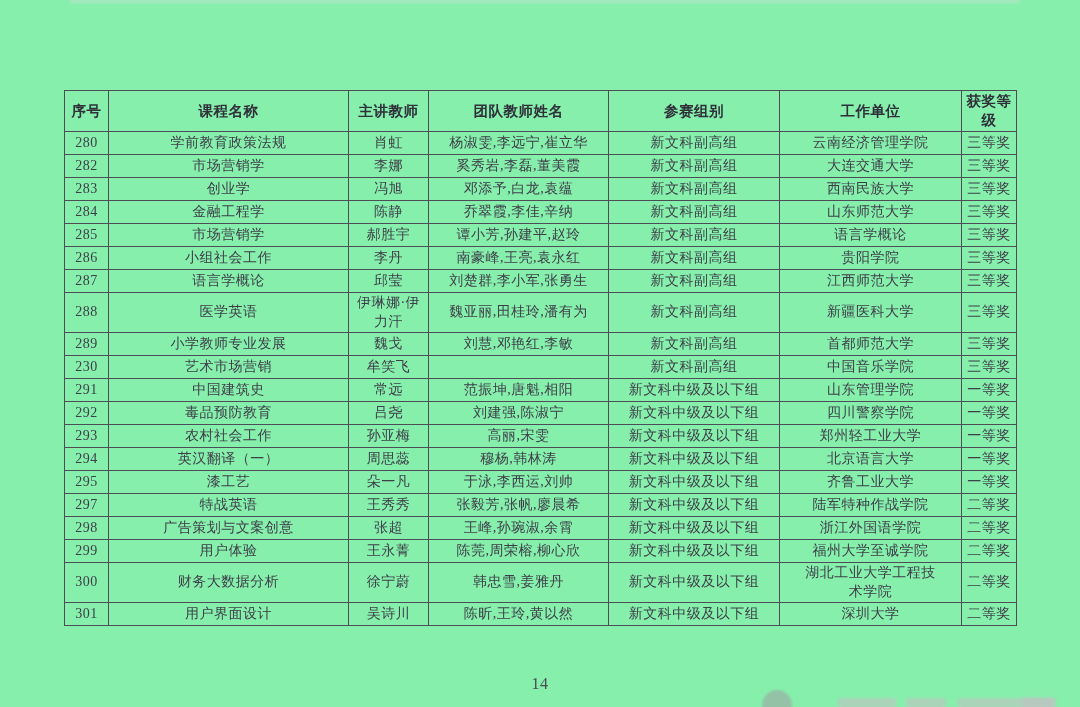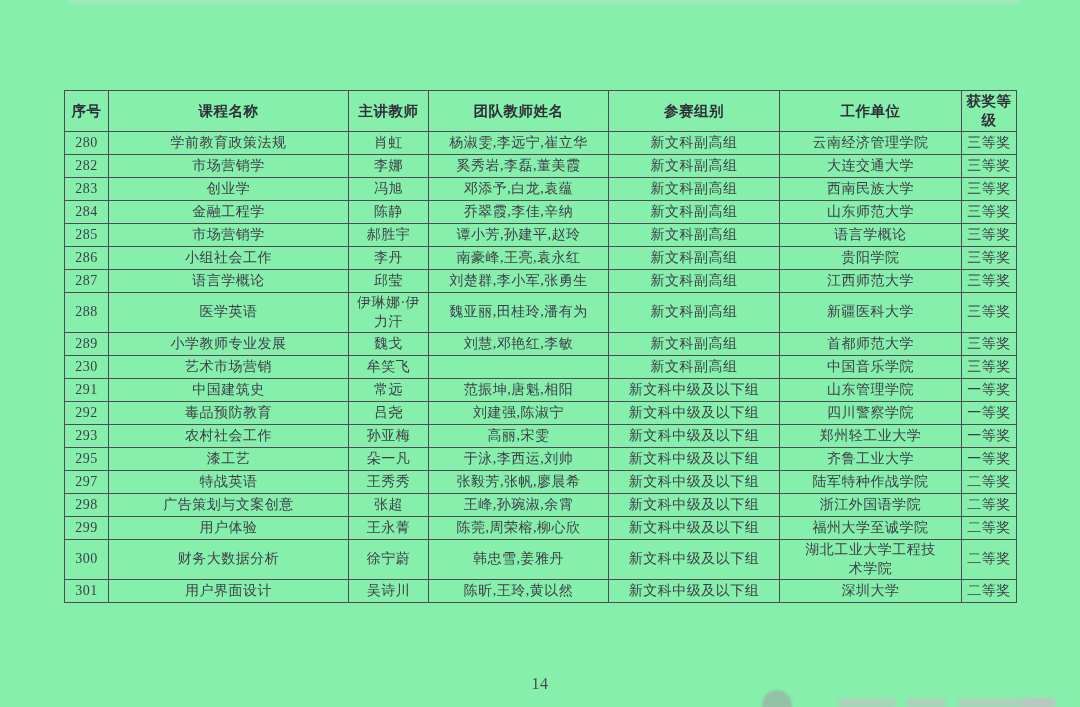--- a/index.html
+++ b/index.html
@@ -221,20 +221,29 @@
         <tr>
       <td>293</td>
       <td>农村社会工作</td>
       <td>孙亚梅</td>
       <td>高丽,宋雯</td>
       <td>新文科中级及以下组</td>
       <td>郑州轻工业大学</td>
       <td>一等奖</td>
     </tr>
         <tr>
+      <td>294</td>
+      <td>英汉翻译（一）</td>
+      <td>周思蕊</td>
+      <td>穆杨,韩林涛</td>
+      <td>新文科中级及以下组</td>
+      <td>北京语言大学</td>
+      <td>一等奖</td>
+    </tr>
+        <tr>
       <td>295</td>
       <td>漆工艺</td>
       <td>朵一凡</td>
       <td>于泳,李西运,刘帅</td>
       <td>新文科中级及以下组</td>
       <td>齐鲁工业大学</td>
       <td>一等奖</td>
     </tr>
         <tr>
       <td>297</td>

